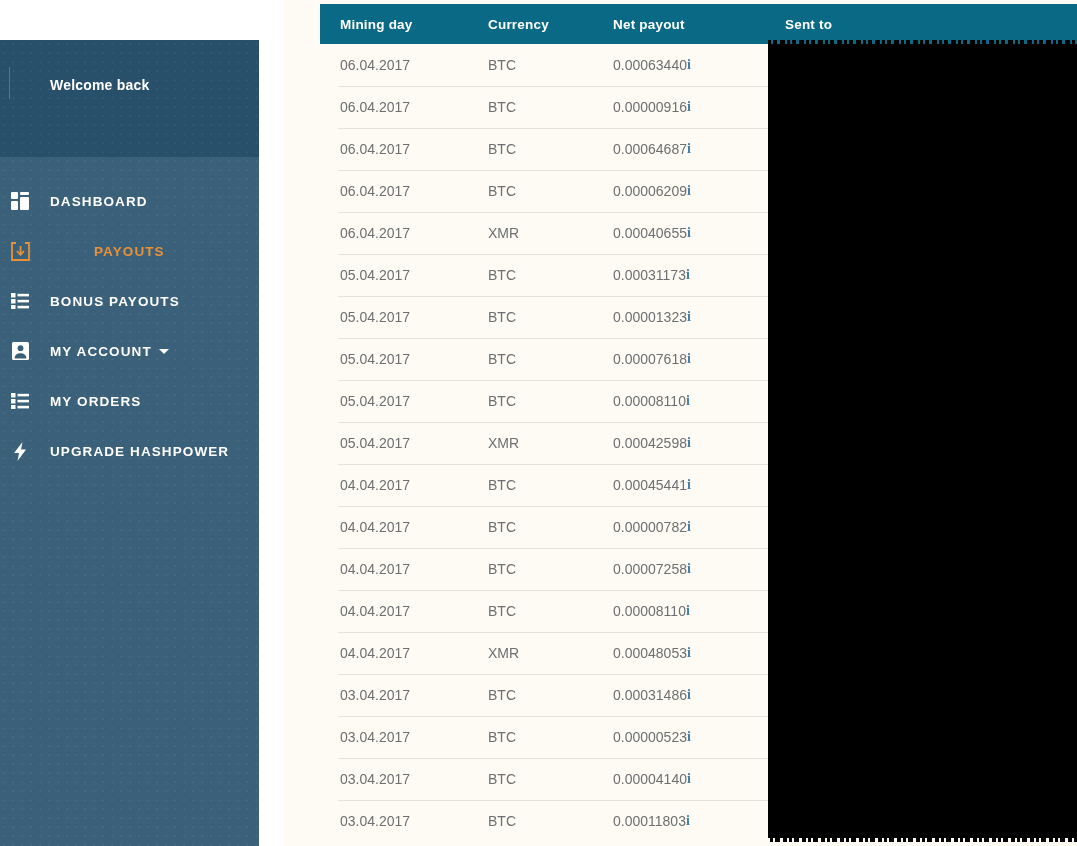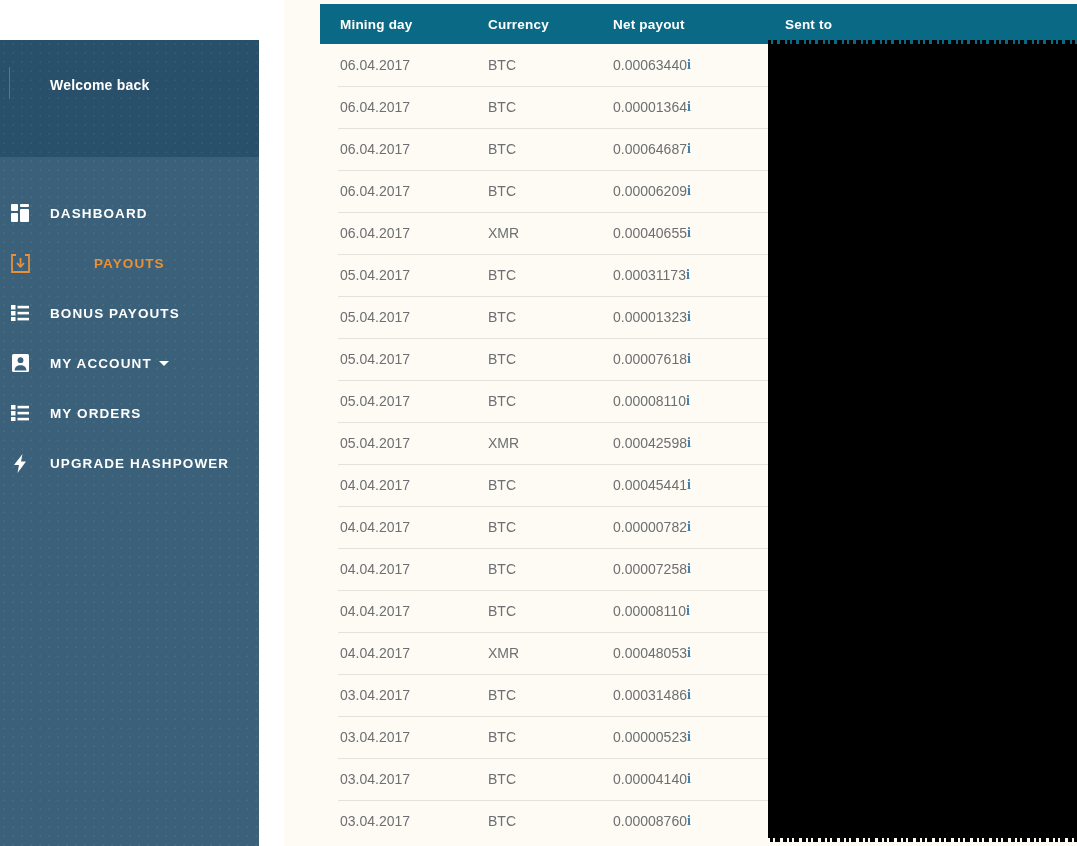--- a/index.html
+++ b/index.html
@@ -35,21 +35,21 @@
   .welcome-accent {
     position: absolute; left: 9px; top: 27px; width: 1px; height: 32px;
     background: rgba(255,255,255,0.22);
   }
   .welcome-text {
     position: absolute; left: 50px; top: 37px;
     color: #ffffff; font-size: 14px; font-weight: bold;
     letter-spacing: 0.2px;
   }
 
-  .nav { position: absolute; left: 0; top: 148px; width: 306px; }
+  .nav { position: absolute; left: 0; top: 136px; width: 306px; }
   .nav-item {
     position: relative; height: 50px; display: flex; align-items: center;
     cursor: pointer; user-select: none;
   }
   .nav-icon {
     position: absolute; left: 8px; width: 24px; height: 22px;
     display: flex; align-items: center; justify-content: center;
     color: #ffffff;
   }
   .nav-label {
@@ -223,21 +223,21 @@
           <div class="td c-pay">
             <span>0.00063440</span>
             <span class="info-icon">i</span>
           </div>
           <div class="td c-sent"></div>
         </div>
         <div class="tr">
           <div class="td c-day">06.04.2017</div>
           <div class="td c-cur">BTC</div>
           <div class="td c-pay">
-            <span>0.00001364</span>
+            <span>0.00000916</span>
             <span class="info-icon">i</span>
           </div>
           <div class="td c-sent"></div>
         </div>
         <div class="tr">
           <div class="td c-day">06.04.2017</div>
           <div class="td c-cur">BTC</div>
           <div class="td c-pay">
             <span>0.00064687</span>
             <span class="info-icon">i</span>
@@ -376,21 +376,21 @@
           <div class="td c-pay">
             <span>0.00004140</span>
             <span class="info-icon">i</span>
           </div>
           <div class="td c-sent"></div>
         </div>
         <div class="tr">
           <div class="td c-day">03.04.2017</div>
           <div class="td c-cur">BTC</div>
           <div class="td c-pay">
-            <span>0.00008760</span>
+            <span>0.00011803</span>
             <span class="info-icon">i</span>
           </div>
           <div class="td c-sent"></div>
         </div>
       </div>
   </section>
 
   <div class="redaction"></div>
 
 </div>

